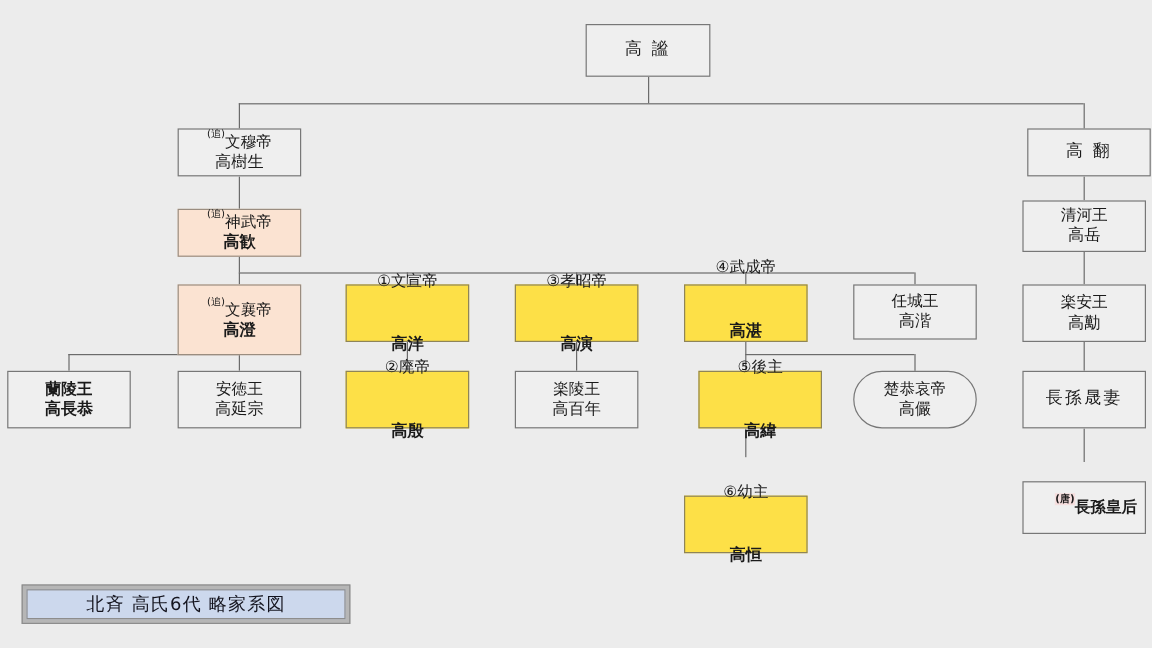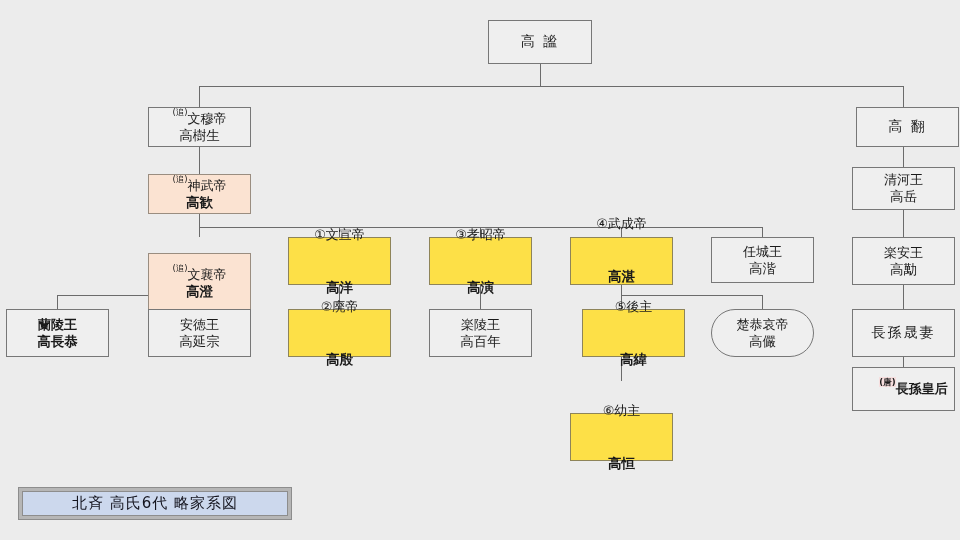--- a/index.html
+++ b/index.html
@@ -127,21 +127,21 @@
   <div class="node n-plain" style="left:148px;top:107px;width:103px;height:40px;">
     <span class="l1"><span class="sup">(追)</span><span>文穆帝</span></span>
     <span class="l2">高樹生</span>
   </div>
 
   <div class="node n-pink bold" style="left:148px;top:174px;width:103px;height:40px;">
     <span class="l1"><span class="sup">(追)</span><span>神武帝</span></span>
     <span class="l2">高歓</span>
   </div>
 
-  <div class="node n-pink bold" style="left:148px;top:237px;width:103px;height:59px;margin-top:16px;">
+  <div class="node n-pink bold" style="left:148px;top:237px;width:103px;height:59px;">
     <span class="l1"><span class="sup">(追)</span><span>文襄帝</span></span>
     <span class="l2">高澄</span>
   </div>
 
   <div class="node n-yellow bold" style="left:288px;top:237px;width:103px;height:48px;">
     <span class="l1"><span>①</span><span>文宣帝</span></span>
     <span class="l2">高洋</span>
   </div>
 
   <div class="node n-yellow bold" style="left:429px;top:237px;width:103px;height:48px;">
@@ -205,21 +205,21 @@
 
   <div class="node n-plain" style="left:852px;top:237px;width:103px;height:48px;">
     <span class="l1">楽安王</span>
     <span class="l2">高勱</span>
   </div>
 
   <div class="node n-plain single" style="left:852px;top:309px;width:103px;height:48px;">
     <span class="l1">長孫晟妻</span>
   </div>
 
-  <div class="node n-plain bold1" style="left:852px;top:367px;width:103px;height:44px;padding-left:20px;">
+  <div class="node n-plain bold1" style="left:852px;top:401px;width:103px;height:44px;padding-left:20px;">
     <span class="l1"><span class="sup sup-hl">(唐)</span><span>長孫皇后</span></span>
   </div>
 
   <div id="title-plate">
     <div id="title-inner">北斉  高氏6代  略家系図</div>
   </div>
 
 </div>
 
 </body></html>

